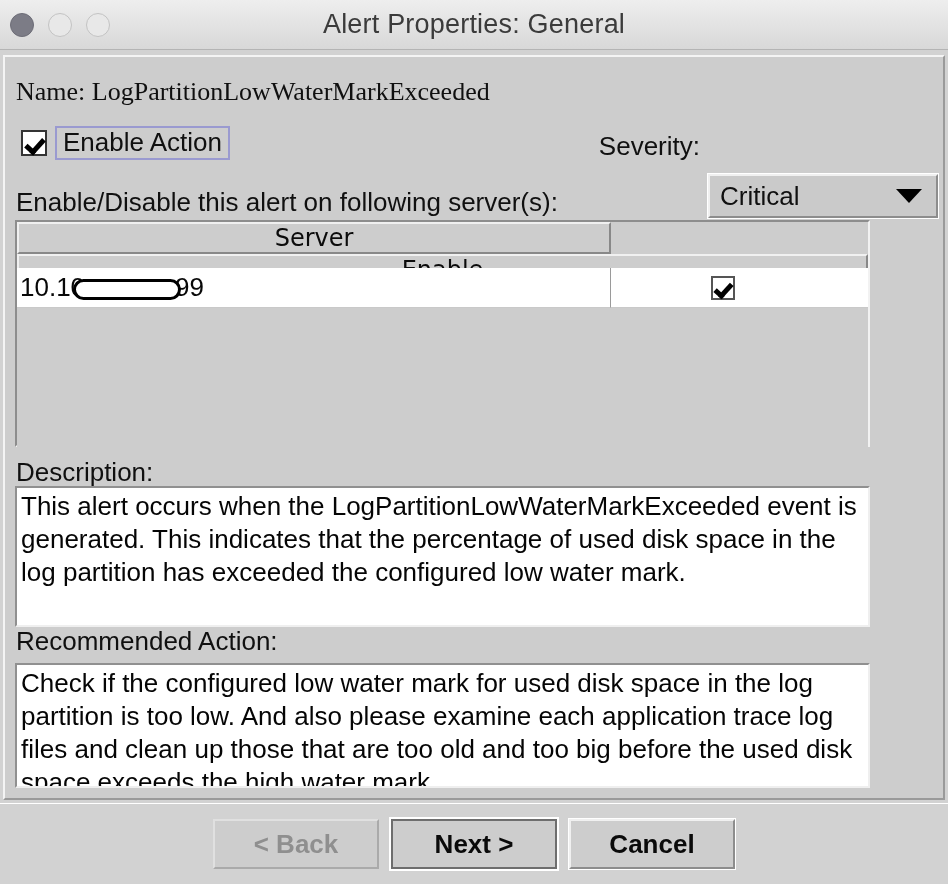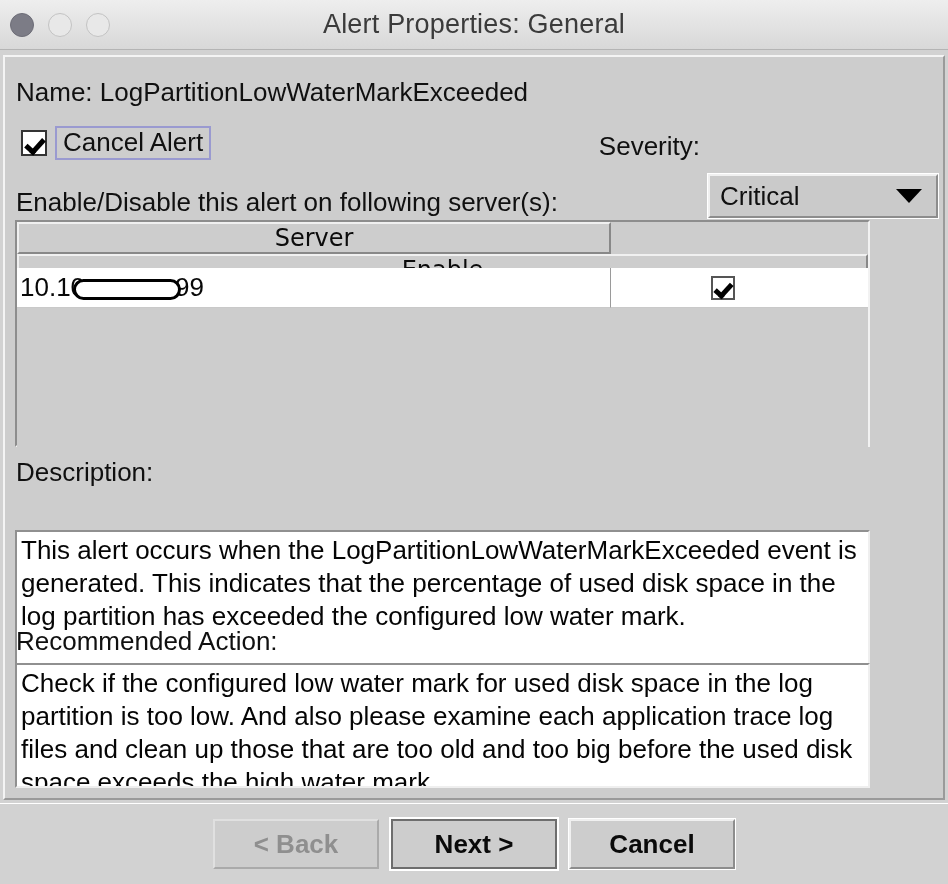--- a/index.html
+++ b/index.html
@@ -78,20 +78,21 @@
     height: 100%;
   }
 
   .row-name {
     position: absolute;
     left: 11px;
     top: 20px;
     font-size: 26px;
     color: #101010;
     white-space: nowrap;
+    font-family: Liberation Serif, serif;
   }
 
   
   #enable-alert-row {
     position: absolute;
     left: 16px;
     top: 69px;
     display: flex;
     align-items: center;
   }
@@ -294,21 +295,21 @@
     border-left: 2px solid #909090;
     border-right: 2px solid #efefef;
     border-bottom: 2px solid #efefef;
     box-sizing: border-box;
     padding: 2px 6px 4px 4px;
     font-size: 26px;
     line-height: 33px;
     color: #050505;
     overflow: hidden;
   }
-  #desc-box { top: 429px; height: 141px; margin-top: 44px; }
+  #desc-box { top: 429px; height: 141px; }
   #rec-box  { top: 606px; height: 125px; }
 
   
   #button-bar {
     position: absolute;
     left: 0;
     top: 803px;
     width: 948px;
     height: 81px;
     background: #d2d2d2;
@@ -365,21 +366,21 @@
     <div id="window-title">Alert Properties: General</div>
   </div>
 
   <div id="content-panel">
     <div id="content-inner">
 
       <div class="row-name">Name: LogPartitionLowWaterMarkExceeded</div>
 
       <div id="enable-alert-row">
         <div class="checkbox-box checked"></div>
-        <div id="enable-alert-label">Cancel Alert</div>
+        <div id="enable-alert-label">Enable Action</div>
       </div>
 
       <div id="severity-label">Severity:</div>
       <div id="severity-select">
         <span id="severity-value">Critical</span>
         <span class="caret-down"></span>
       </div>
 
       <div id="table-caption">Enable/Disable this alert on following server(s):</div>
 

